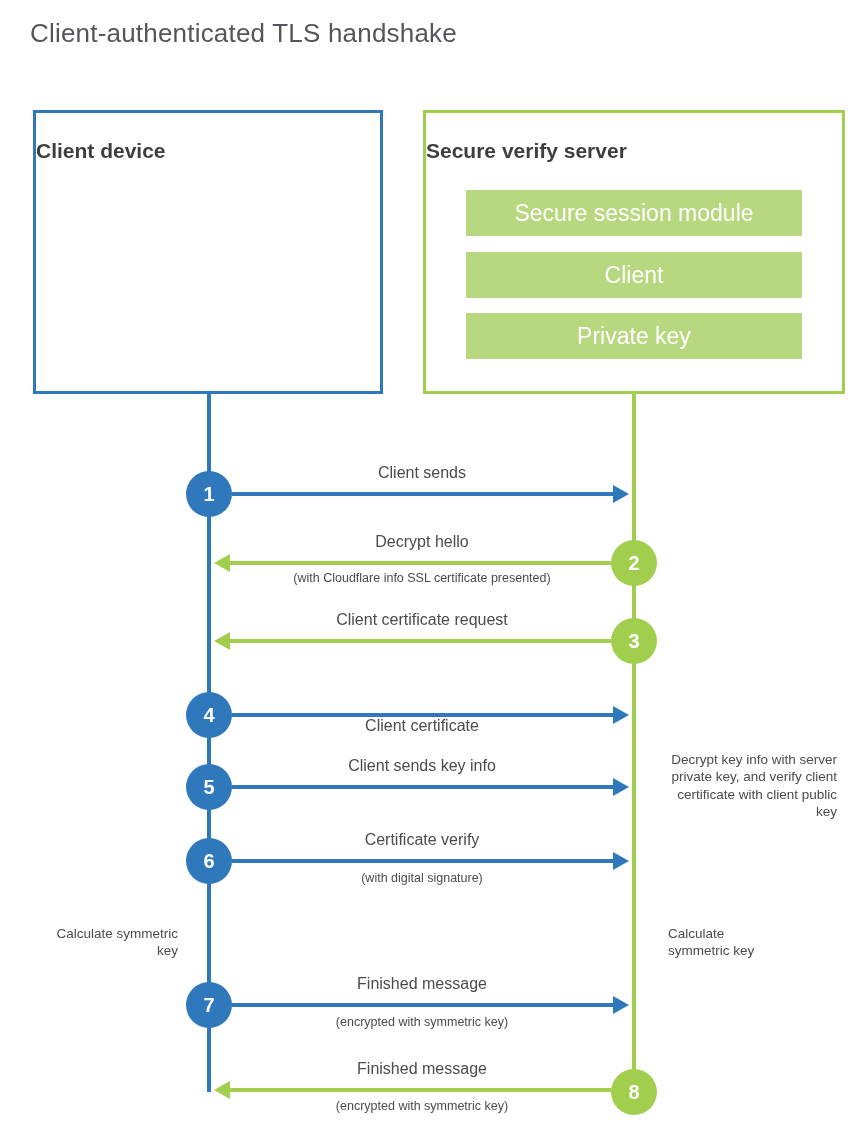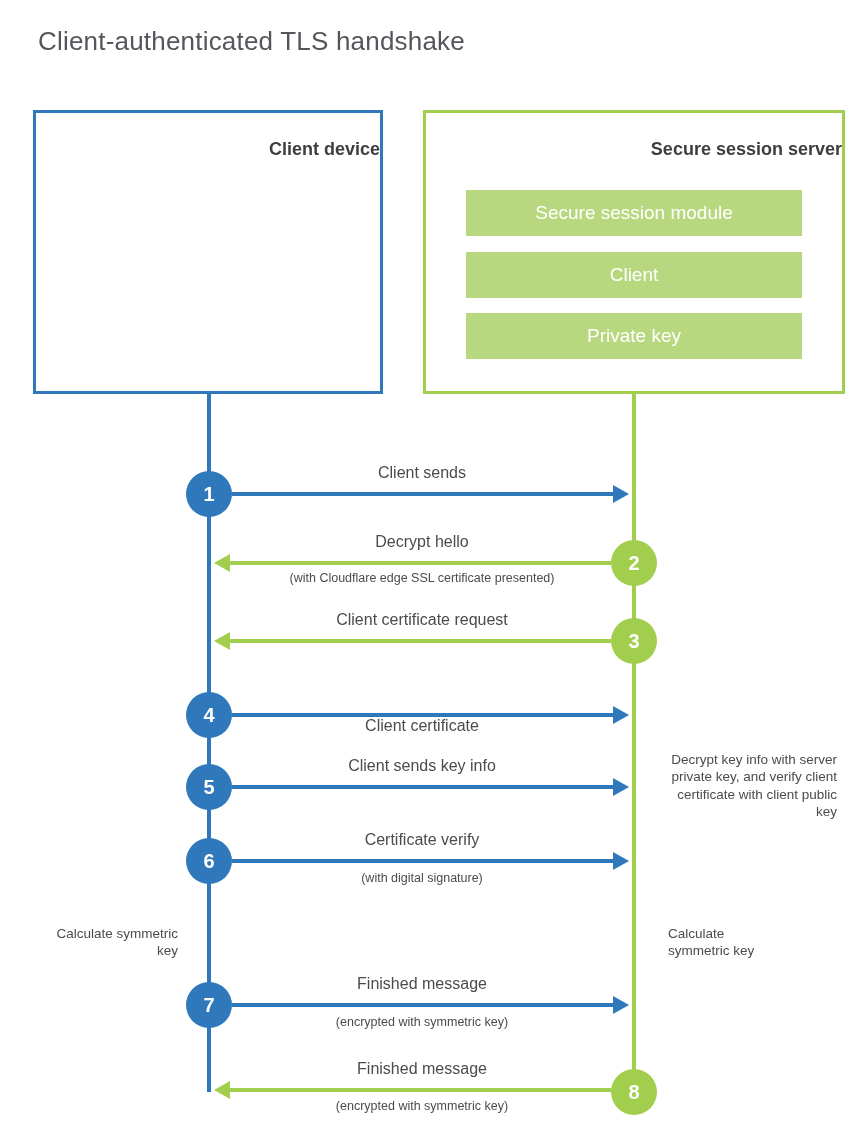--- a/index.html
+++ b/index.html
@@ -6,39 +6,39 @@
   .canvas{
     position:relative;
     width:865px;height:1146px;
     background:#ffffff;
     font-family:"Liberation Sans","DejaVu Sans",sans-serif;
     overflow:hidden;
   }
   .page-title{
     position:absolute;left:30px;top:18px;
     font-size:26px;font-weight:300;color:#54565b;
-    letter-spacing:0.2px;margin:8px;
+    letter-spacing:0.2px;margin:0;
   }
   
   .actor-box{position:absolute;top:110px;height:278px;background:#ffffff;}
   .actor-box.client{left:33px;width:344px;border:3px solid #2e78bb;}
   .actor-box.server{left:423px;width:416px;border:3px solid #a2ce4e;}
   .actor-title{
     position:absolute;left:0;right:0;top:26px;
-    text-align:right;font-size:18px;font-weight:700;color:#3e3e40;
+    text-align:left;font-size:21px;font-weight:700;color:#3e3e40;
   }
   .client-app{
     position:absolute;left:70px;top:187px;width:277px;height:176px;
     background:#5b9bd5;display:flex;align-items:center;justify-content:center;
     text-align:center;color:#ffffff;font-size:19px;line-height:1.35;
     padding:0 40px;box-sizing:border-box;
   }
   .server-module{
     position:absolute;left:466px;width:336px;height:46px;
-    background:#b8d87f;color:#ffffff;font-size:19px;
+    background:#b8d87f;color:#ffffff;font-size:23px;
     text-align:center;line-height:46px;
   }
   
   .lifeline{position:absolute;width:4px;top:392px;}
   .lifeline.blue{left:207px;height:700px;background:#2e78bb;}
   .lifeline.green{left:632px;height:700px;background:#a2ce4e;}
   
   .circle{
     position:absolute;width:46px;height:46px;border-radius:50%;
     color:#ffffff;font-size:20px;font-weight:700;
@@ -80,37 +80,37 @@
 
 <div class="canvas">
 
   <h1 class="page-title">Client-authenticated TLS handshake</h1>
 
   <div class="actor-box client">
     <div class="actor-title">Client device</div>
   </div>
 
   <div class="actor-box server">
-    <div class="actor-title">Secure session server</div>
+    <div class="actor-title">Secure verify server</div>
   </div>
   <div class="server-module" style="top:190px">Secure session module</div>
   <div class="server-module" style="top:252px">Client</div>
   <div class="server-module" style="top:313px">Private key</div>
 
   <div class="lifeline blue"></div>
   <div class="lifeline green"></div>
 
   <div class="circle blue" style="top:471px">1</div>
   <div class="arrow blue" style="top:492px"></div>
   <div class="msg" style="top:464px">Client sends</div>
 
   <div class="circle green" style="top:540px">2</div>
   <div class="arrow green" style="top:561px"></div>
   <div class="msg" style="top:533px">Decrypt hello</div>
-  <div class="submsg" style="top:571px">(with Cloudflare edge SSL certificate presented)</div>
+  <div class="submsg" style="top:571px">(with Cloudflare info SSL certificate presented)</div>
 
   <div class="circle green" style="top:618px">3</div>
   <div class="arrow green" style="top:639px"></div>
   <div class="msg" style="top:611px">Client certificate request</div>
 
   <div class="circle blue" style="top:692px">4</div>
   <div class="arrow blue" style="top:713px"></div>
   <div class="msg" style="top:717px">Client certificate</div>
 
   <div class="circle blue" style="top:764px">5</div>

